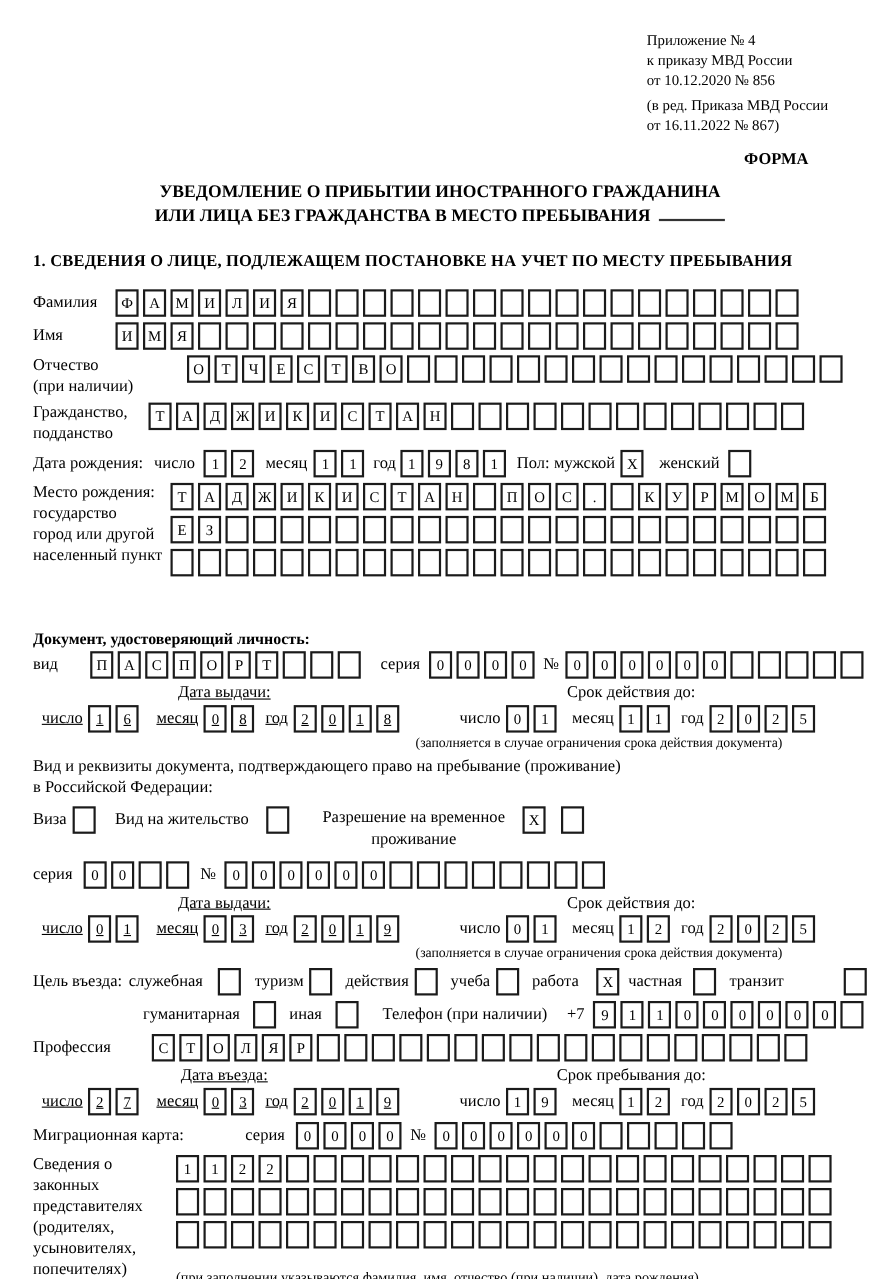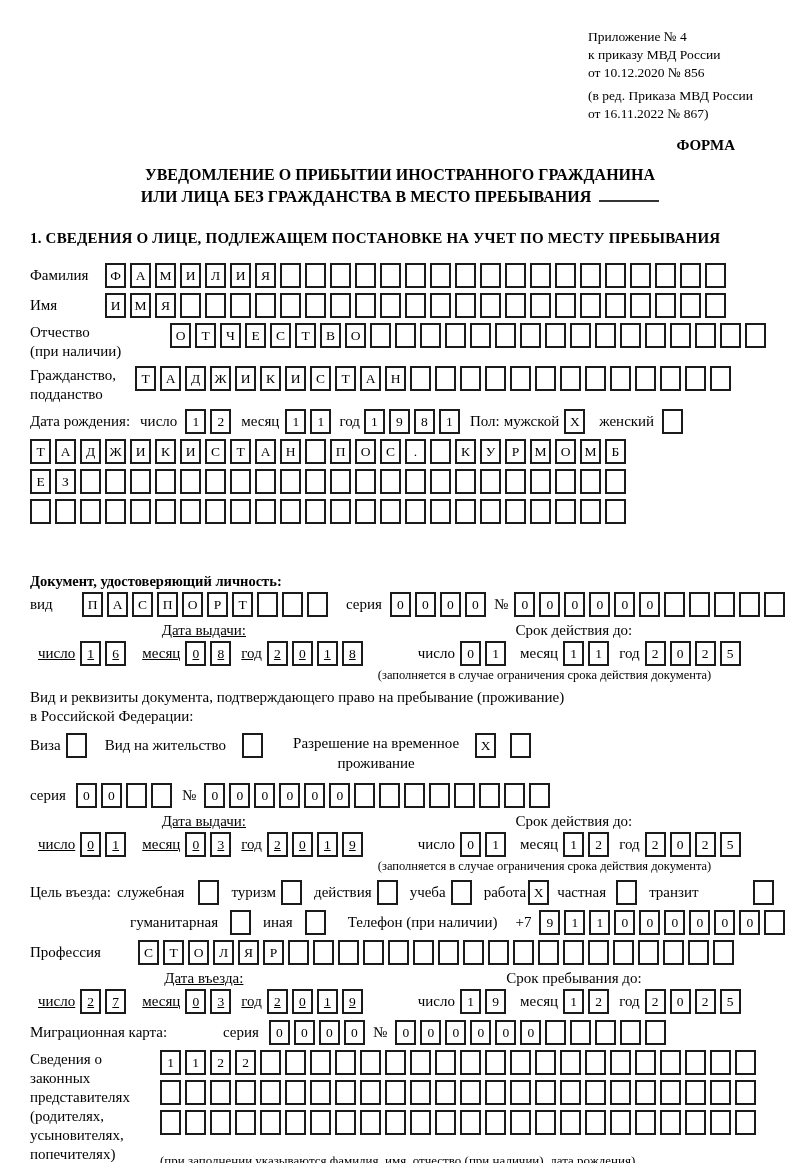--- a/index.html
+++ b/index.html
@@ -231,20 +231,26 @@
     <span class="cells">
         <span class="cell">X</span>
       </span>
     <span class="lbl" style="margin:0 8px 0 10px;">женский</span>
     <span class="cells">
         <span class="cell"></span>
       </span>
   </div>
 
   <div class="row row-top mt4">
+    <span class="lbl lbl-lines" style="width:125px;">
+      <div>Место рождения:</div>
+      <div>государство</div>
+      <div>город или другой</div>
+      <div>населенный пункт</div>
+    </span>
     <span class="cellrows">
       <span class="cells" style="display:flex;">
           <span class="cell">Т</span>
           <span class="cell">А</span>
           <span class="cell">Д</span>
           <span class="cell">Ж</span>
           <span class="cell">И</span>
           <span class="cell">К</span>
           <span class="cell">И</span>
           <span class="cell">С</span>
@@ -530,21 +536,21 @@
           <span class="cell"></span>
         </span>
     </span>
     <span class="opt">
       <span>учеба</span>
       <span class="cells">
           <span class="cell"></span>
         </span>
     </span>
     <span class="opt" style="margin-right:4px;">
-      <span style="margin-right:2px;">работа</span>
+      <span style="margin-right:16px;">работа</span>
       <span class="cells">
           <span class="cell">X</span>
         </span>
     </span>
     <span class="opt">
       <span style="margin-right:10px;">частная</span>
       <span class="cells">
           <span class="cell"></span>
         </span>
     </span>

